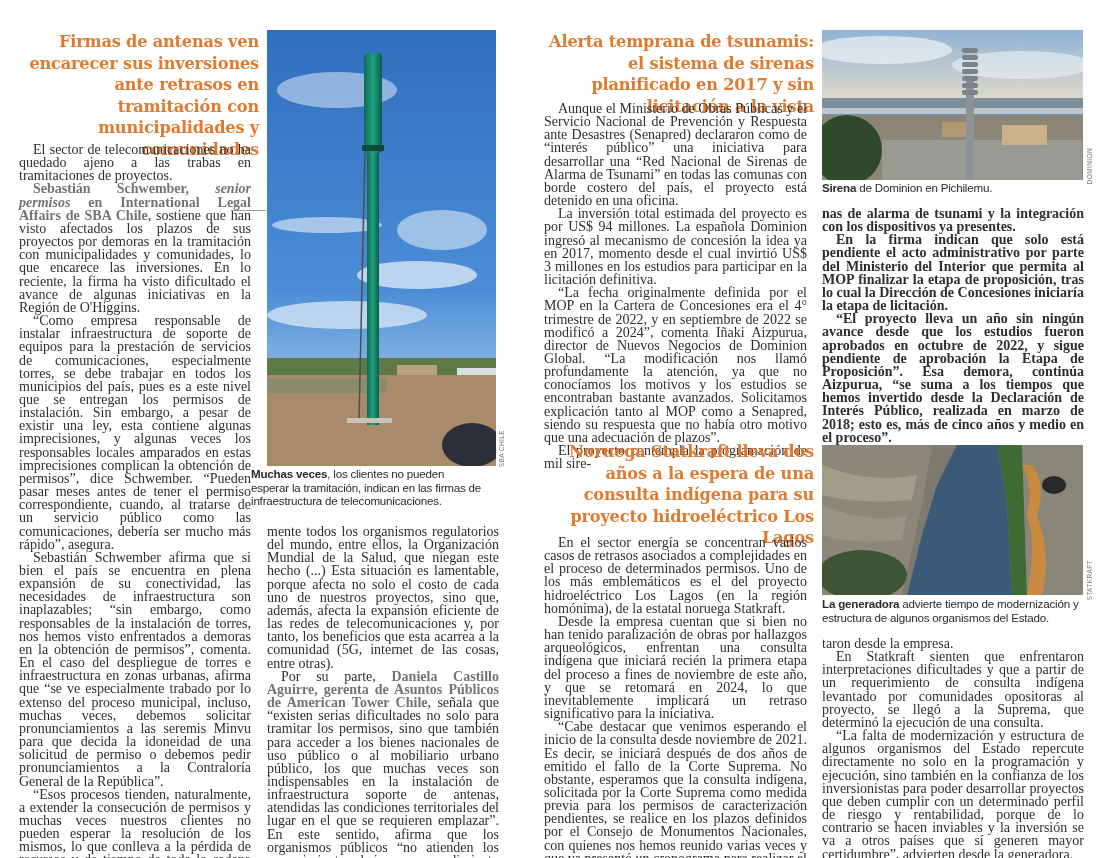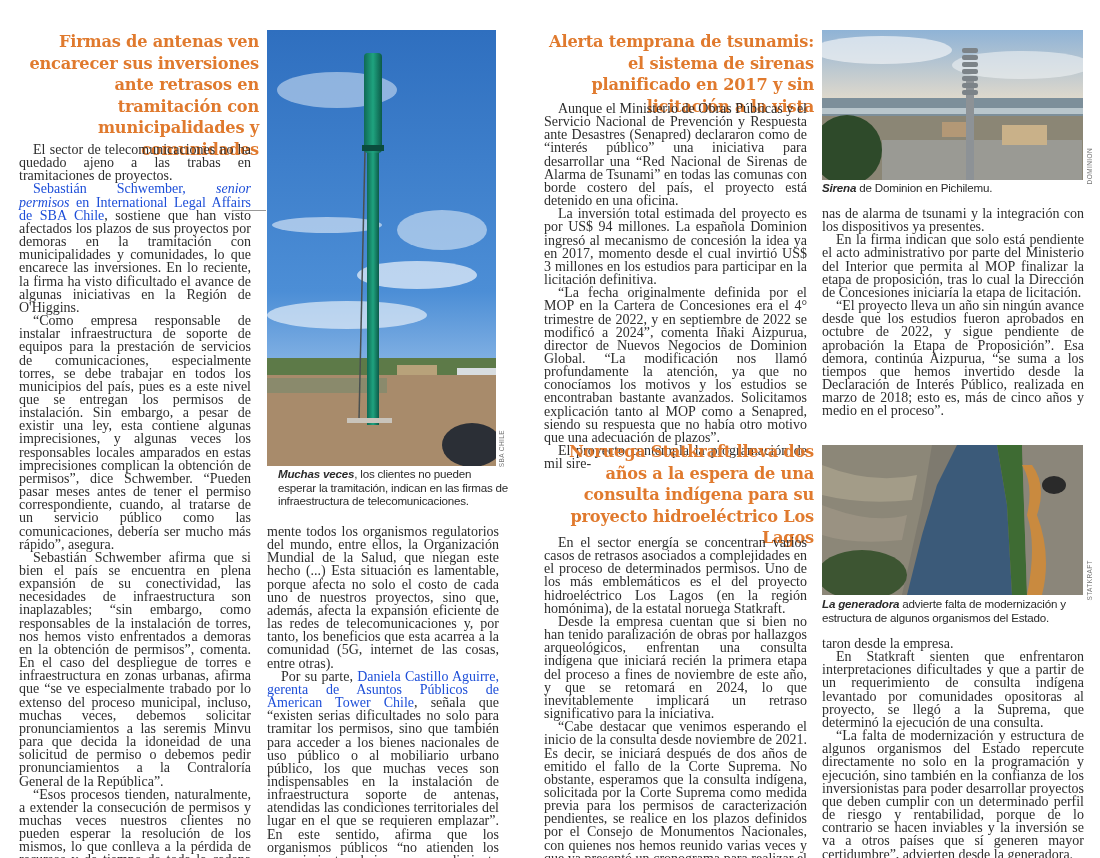--- a/index.html
+++ b/index.html
@@ -2,23 +2,23 @@
 <html><head>
 <meta charset="utf-8">
 <style>
   html, body { margin: 0; padding: 0; background: #ffffff; }
   body { width: 1100px; height: 858px; position: relative; overflow: hidden; font-family: "DejaVu Serif", "Liberation Serif", serif; color: #2a2a2a; }
   .abs { position: absolute; }
   .headline { font-family: "DejaVu Serif", serif; font-weight: bold; color: #e07a2e; font-size: 16.2px; line-height: 21.5px; margin: 0; letter-spacing: -0.2px; text-align: right; }
   .body-text { font-family: "Liberation Serif", "DejaVu Serif", serif; font-size: 14px; line-height: 13.15px; text-align: justify; color: #2d2d2d; }
   .body-text p { margin: 0; text-indent: 14px; }
   .body-text p.noindent { text-indent: 0; }
-  .body-text b { font-weight: normal; color: #1d4ed8; }
+  .body-text b { font-weight: bold; color: #737373; }
   .caption { font-family: "Liberation Sans", "DejaVu Sans", sans-serif; font-size: 11.6px; line-height: 13.5px; color: #2a2a2a; letter-spacing: -0.2px; }
-  .caption b { font-weight: bold; font-style: italic; }
+  .caption b { font-weight: bold; }
   .credit { font-family: "Liberation Sans", sans-serif; font-size: 6.5px; color: #777; writing-mode: vertical-rl; transform: rotate(180deg); letter-spacing: 0.4px; }
   .photo { overflow: hidden; }
   .rule { position: absolute; background: #999; height: 1px; }
 </style>
 </head>
 <body>
 
 <h1 class="headline abs" style="left:19px; top:31px; width:240px;">Firmas de antenas ven encarecer sus inversiones ante retrasos en tramitación con municipalidades y comunidades</h1>
 
 <div class="body-text abs" style="left:19px; top:143px; width:232px;">
@@ -60,21 +60,21 @@
     <ellipse cx="205" cy="415" rx="30" ry="22" fill="#2b2f36"></ellipse>
     <line x1="98" y1="120" x2="92" y2="390" stroke="#4a5050" stroke-width="1.5"></line>
     <rect x="100" y="120" width="12" height="275" fill="url(#tower)"></rect>
     <rect x="97" y="23" width="18" height="100" rx="4" fill="url(#tower)"></rect>
     <rect x="95" y="115" width="22" height="6" fill="#0b4c3d"></rect>
     <rect x="80" y="388" width="45" height="5" fill="#c9c4bb"></rect>
   </svg>
 </div>
 <div class="credit abs" style="left:498px; top:430px;">SBA CHILE</div>
 
-<div class="caption abs" style="left:278px; top:467px; width:234px;">
+<div class="caption abs" style="left:251px; top:467px; width:234px;">
   <b>Muchas veces</b><span>, los clientes no pueden esperar la tramitación, indican en las firmas de infraestructura de telecomunicaciones.</span>
 </div>
 
 <div class="body-text abs" style="left:267px; top:525px; width:232px;">
   <p class="noindent">mente todos los organismos regulatorios del mundo, entre ellos, la Organización Mundial de la Salud, que niegan este hecho (...) Esta situación es lamentable, porque afecta no solo el costo de cada uno de nuestros proyectos, sino que, además, afecta la expansión eficiente de las redes de telecomunicaciones y, por tanto, los beneficios que esta acarrea a la comunidad (5G, internet de las cosas, entre otras).</p>
   <p><span>Por su parte, </span><b>Daniela Castillo Aguirre, gerenta de Asuntos Públicos de American Tower Chile</b><span>, señala que “existen serias dificultades no solo para tramitar los permisos, sino que también para acceder a los bienes nacionales de uso público o al mobiliario urbano público, los que muchas veces son indispensables en la instalación de infraestructura soporte de antenas, atendidas las condiciones territoriales del lugar en el que se requieren emplazar”. En este sentido, afirma que los organismos públicos “no atienden los requerimientos bajo un procedimiento estándar; existen criterios disímiles de interpretación de la normativa que nos regula y los tiempos resultan un gran obstáculo”.</span></p>
 </div>
 
 <h1 class="headline abs" style="left:544px; top:31px; width:270px;">Alerta temprana de tsunamis: el sistema de sirenas planificado en 2017 y sin licitación a la vista</h1>
 
@@ -113,21 +113,21 @@
     <rect x="140" y="53" width="16" height="5" rx="2" fill="#7c8388"></rect>
     <rect x="140" y="60" width="16" height="5" rx="2" fill="#7c8388"></rect>
   </svg>
 </div>
 <div class="credit abs" style="left:1086px; top:148px;">DOMINION</div>
 
 <div class="caption abs" style="left:822px; top:181px; width:270px;">
   <b>Sirena</b><span> de Dominion en Pichilemu.</span>
 </div>
 
-<div class="body-text abs" style="left:822px; top:207px; width:262px;">
+<div class="body-text abs" style="left:822px; top:207px; width:262px;font-weight:bold;">
   <p class="noindent">nas de alarma de tsunami y la integración con los dispositivos ya presentes.</p>
   <p>En la firma indican que solo está pendiente el acto administrativo por parte del Ministerio del Interior que permita al MOP finalizar la etapa de proposición, tras lo cual la Dirección de Concesiones iniciaría la etapa de licitación.</p>
   <p>“El proyecto lleva un año sin ningún avance desde que los estudios fueron aprobados en octubre de 2022, y sigue pendiente de aprobación la Etapa de Proposición”. Esa demora, continúa Aizpurua, “se suma a los tiempos que hemos invertido desde la Declaración de Interés Público, realizada en marzo de 2018; esto es, más de cinco años y medio en el proceso”.</p>
 </div>
 
 <h1 class="headline abs" style="left:544px; top:441px; width:270px;">Noruega Statkraft lleva dos años a la espera de una consulta indígena para su proyecto hidroeléctrico Los Lagos</h1>
 
 <div class="body-text abs" style="left:544px; top:536px; width:263px;">
   <p>En el sector energía se concentran varios casos de retrasos asociados a complejidades en el proceso de determinados permisos. Uno de los más emblemáticos es el del proyecto hidroeléctrico Los Lagos (en la región homónima), de la estatal noruega Statkraft.</p>
   <p>Desde la empresa cuentan que si bien no han tenido paralización de obras por hallazgos arqueológicos, enfrentan una consulta indígena que iniciará recién la primera etapa del proceso a fines de noviembre de este año, y que se retomará en 2024, lo que inevitablemente implicará un retraso significativo para la iniciativa.</p>
@@ -144,20 +144,20 @@
     <path d="M135 0 L175 0 L185 60 L190 150 L85 150 L100 90 L115 40 Z" fill="#3b5a79"></path>
     <path d="M175 0 L200 0 L205 150 L190 150 L185 60 Z" fill="#3e6b33"></path>
     <path d="M200 0 L261 0 L261 150 L205 150 Z" fill="#8b867a"></path>
     <path d="M210 20 Q225 40 215 70 Q230 110 220 150 L205 150 Q215 100 205 70 Q212 40 200 20 Z" fill="#c98a3f"></path>
     <ellipse cx="232" cy="40" rx="12" ry="9" fill="#2a2a2a"></ellipse>
   </svg>
 </div>
 <div class="credit abs" style="left:1086px; top:560px;">STATKRAFT</div>
 
 <div class="caption abs" style="left:822px; top:597px; width:270px;">
-  <b>La generadora</b><span> advierte falta de modernización y estructura de algunos organismos del Estado.</span>
+  <b>La generadora</b><span> advierte tiempo de modernización y estructura de algunos organismos del Estado.</span>
 </div>
 
 <div class="body-text abs" style="left:822px; top:637px; width:262px;">
   <p class="noindent">taron desde la empresa.</p>
   <p>En Statkraft sienten que enfrentaron interpretaciones dificultades y que a partir de un requerimiento de consulta indígena levantado por comunidades opositoras al proyecto, se llegó a la Suprema, que determinó la ejecución de una consulta.</p>
   <p>“La falta de modernización y estructura de algunos organismos del Estado repercute directamente no solo en la programación y ejecución, sino también en la confianza de los inversionistas para poder desarrollar proyectos que deben cumplir con un determinado perfil de riesgo y rentabilidad, porque de lo contrario se hacen inviables y la inversión se va a otros países que sí generen mayor certidumbre”, advierten desde la generadora.</p>
 </div>
 
 </body></html>

